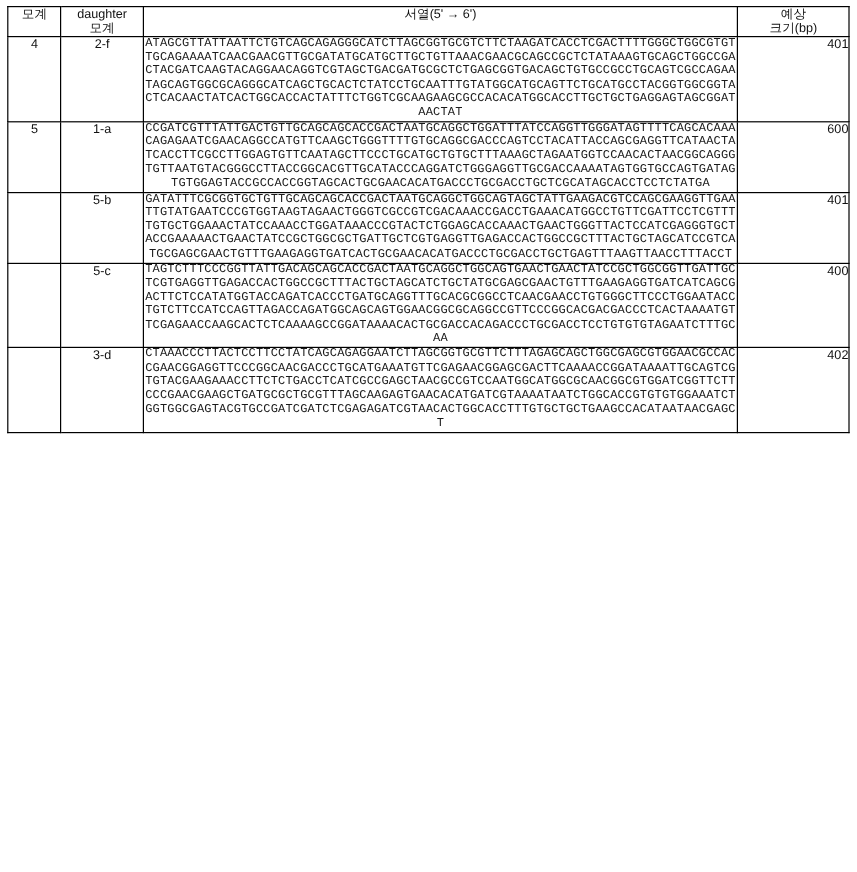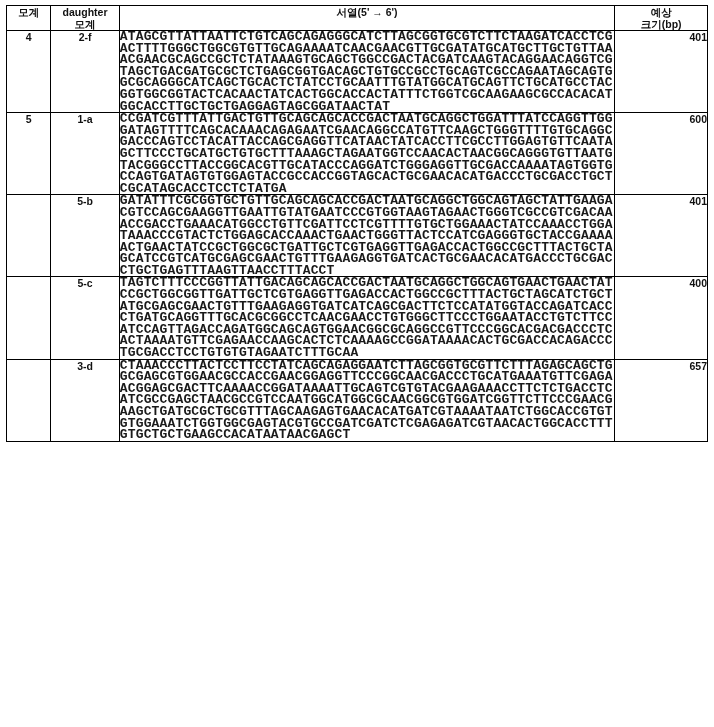--- a/index.html
+++ b/index.html
@@ -12,21 +12,20 @@
     height: 727px;
     font-family: "Liberation Sans", sans-serif;
     color: #111;
     overflow: hidden;
   }
   .page {
     width: 714px;
     height: 727px;
     box-sizing: border-box;
     padding: 5px 6px 4px 6px;
-    font-weight: bold;
   }
   table.seq-table {
     border-collapse: collapse;
     width: 702px;
     table-layout: fixed;
   }
   table.seq-table td, table.seq-table th {
     border: 1px solid #000;
     vertical-align: top;
     padding: 0;
@@ -50,26 +49,26 @@
     text-align: center;
     font-size: 10.5px;
     padding-top: 4px;
     font-family: "Liberation Sans", sans-serif;
   }
   .seq-cell {
     padding: 3px 2px 3px 3px;
   }
   .seq-text {
     font-family: "Liberation Mono", monospace;
-    font-size: 13px;
+    font-size: 10px;
     line-height: 11.6px;
     letter-spacing: 0.15px;
     word-break: break-all;
     overflow-wrap: anywhere;
-    text-align: left;
+    text-align: center;
     display: block;
     color: #1a1a1a;
   }
   .size-cell {
     text-align: right;
     font-size: 10.5px;
     padding-top: 4px;
   }
 </style>
 </head>
@@ -133,17 +132,17 @@
           <span class="seq-text">TAGTCTTTCCCGGTTATTGACAGCAGCACCGACTAATGCAGGCTGGCAGTGAACTGAACTATCCGCTGGCGGTTGATTGCTCGTGAGGTTGAGACCACTGGCCGCTTTACTGCTAGCATCTGCTATGCGAGCGAACTGTTTGAAGAGGTGATCATCAGCGACTTCTCCATATGGTACCAGATCACCCTGATGCAGGTTTGCACGCGGCCTCAACGAACCTGTGGGCTTCCCTGGAATACCTGTCTTCCATCCAGTTAGACCAGATGGCAGCAGTGGAACGGCGCAGGCCGTTCCCGGCACGACGACCCTCACTAAAATGTTCGAGAACCAAGCACTCTCAAAAGCCGGATAAAACACTGCGACCACAGACCCTGCGACCTCCTGTGTGTAGAATCTTTGCAA</span>
         </td>
         <td class="size-cell">400</td>
       </tr>
       <tr>
         <td class="center-cell"></td>
         <td class="center-cell">3-d</td>
         <td class="seq-cell">
           <span class="seq-text">CTAAACCCTTACTCCTTCCTATCAGCAGAGGAATCTTAGCGGTGCGTTCTTTAGAGCAGCTGGCGAGCGTGGAACGCCACCGAACGGAGGTTCCCGGCAACGACCCTGCATGAAATGTTCGAGAACGGAGCGACTTCAAAACCGGATAAAATTGCAGTCGTGTACGAAGAAACCTTCTCTGACCTCATCGCCGAGCTAACGCCGTCCAATGGCATGGCGCAACGGCGTGGATCGGTTCTTCCCGAACGAAGCTGATGCGCTGCGTTTAGCAAGAGTGAACACATGATCGTAAAATAATCTGGCACCGTGTGTGGAAATCTGGTGGCGAGTACGTGCCGATCGATCTCGAGAGATCGTAACACTGGCACCTTTGTGCTGCTGAAGCCACATAATAACGAGCT</span>
         </td>
-        <td class="size-cell">657</td>
+        <td class="size-cell">402</td>
       </tr>
     </tbody>
   </table>
 </div>
 
 </body></html>

